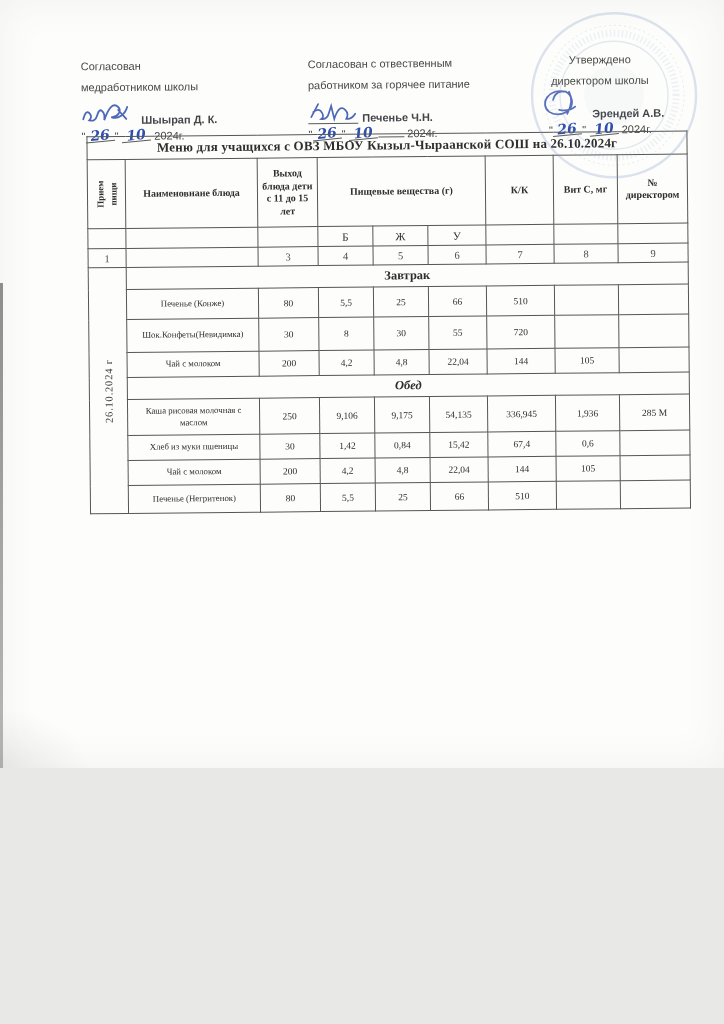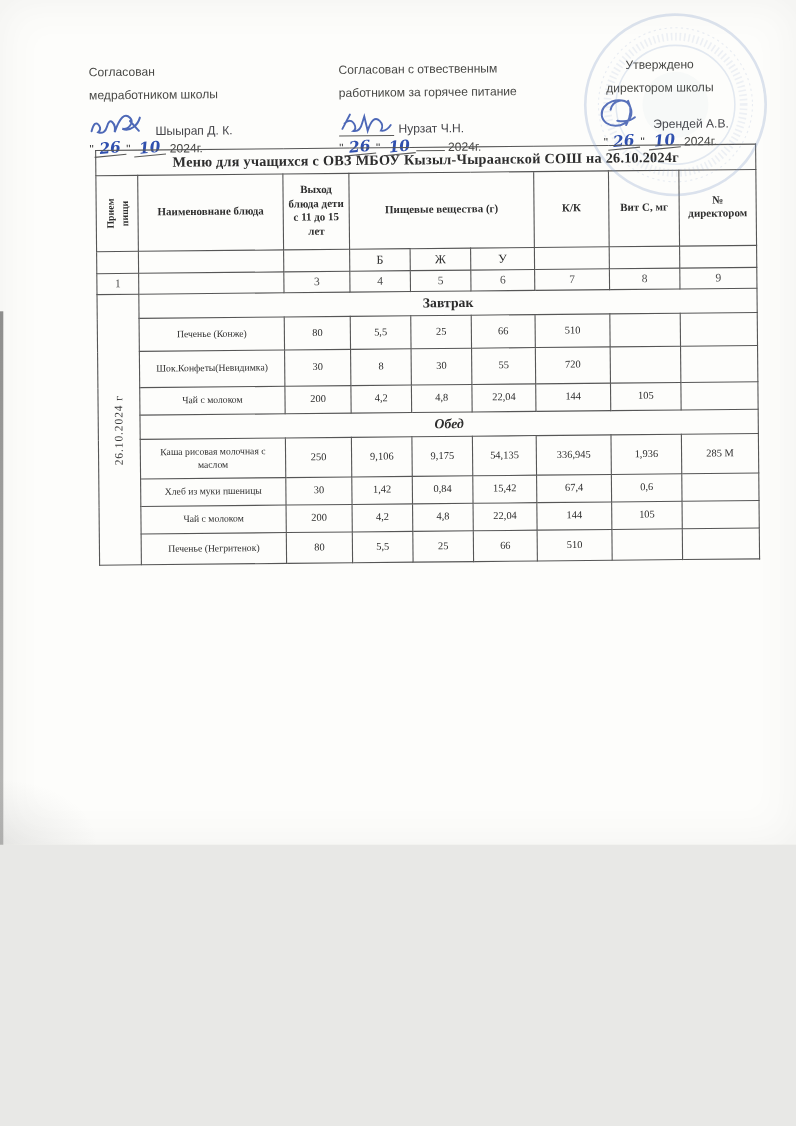--- a/index.html
+++ b/index.html
@@ -16,21 +16,21 @@
   .approval{position:absolute;font-family:"Liberation Sans",sans-serif;font-size:11px;color:#474744;}
   .a1{left:83px;top:60px;width:215px;}
   .a2{left:310px;top:60px;width:215px;}
   .a3{left:512px;top:58px;width:180px;text-align:center;}
   .ap-line{margin-bottom:9px;white-space:nowrap;}
   .ap-sig{height:24px;display:flex;align-items:flex-end;gap:4px;margin-bottom:2px;}
   .a3 .ap-sig{justify-content:center;}
   .sig-svg svg{display:block;}
   .sig-svg{position:relative;}
   .a3 .sig-svg{margin-top:-16px;}
-  .ap-name{font-size:11px;color:#45454a;white-space:nowrap;}
+  .ap-name{font-size:11px;color:#45454a;white-space:nowrap;font-weight:bold;}
   .ap-date{margin-top:3px;white-space:nowrap;}
   .pq{color:#3c3c3c;font-size:11px;}
   .hw{display:inline-block;font-family:"DejaVu Serif",serif;font-style:italic;font-weight:bold;
       color:#2f4fae;font-size:14px;line-height:12px;padding:0 5px;transform:rotate(-5deg);}
   .hw.ul{border-bottom:1.2px solid #5a5a58;}
   .gapline{display:inline-block;width:26px;border-bottom:1.2px solid #5a5a58;height:10px;}
   .sigline{display:inline-block;border-bottom:1.2px solid #5a5a58;}
   .ap-year{font-size:11px;color:#474744;margin-left:3px;}
 
   
@@ -95,21 +95,21 @@
 
     <div class="approval a2">
       <div class="ap-line">Согласован с отвественным</div>
       <div class="ap-line">работником за горячее питание</div>
       <div class="ap-sig">
         <span class="sig-svg sigline">
           <svg width="50" height="24" viewBox="0 0 50 24">
             <path d="M3 18 l7 -13 m-5 8 q6 -5 9 1 q2 4 -1 6 q6 1 8 -7 l2 -6 l3 13 q5 -15 11 -9 q4 4 1 9 q5 1 9 -5" fill="none" stroke="#2e4daa" stroke-width="1.7" stroke-linecap="round" opacity=".85"></path>
           </svg>
         </span>
-        <span class="ap-name">Нурзат Ч.Н.</span>
+        <span class="ap-name">Печенье Ч.Н.</span>
       </div>
       <div class="ap-date">
         <span class="pq">"</span><span class="hw ul">26</span><span class="pq">"</span>
         <span class="hw ul">10</span><span class="gapline"></span><span class="ap-year">2024г.</span>
       </div>
     </div>
 
     <div class="approval a3">
       <div class="ap-line">Утверждено</div>
       <div class="ap-line">директором школы</div>

